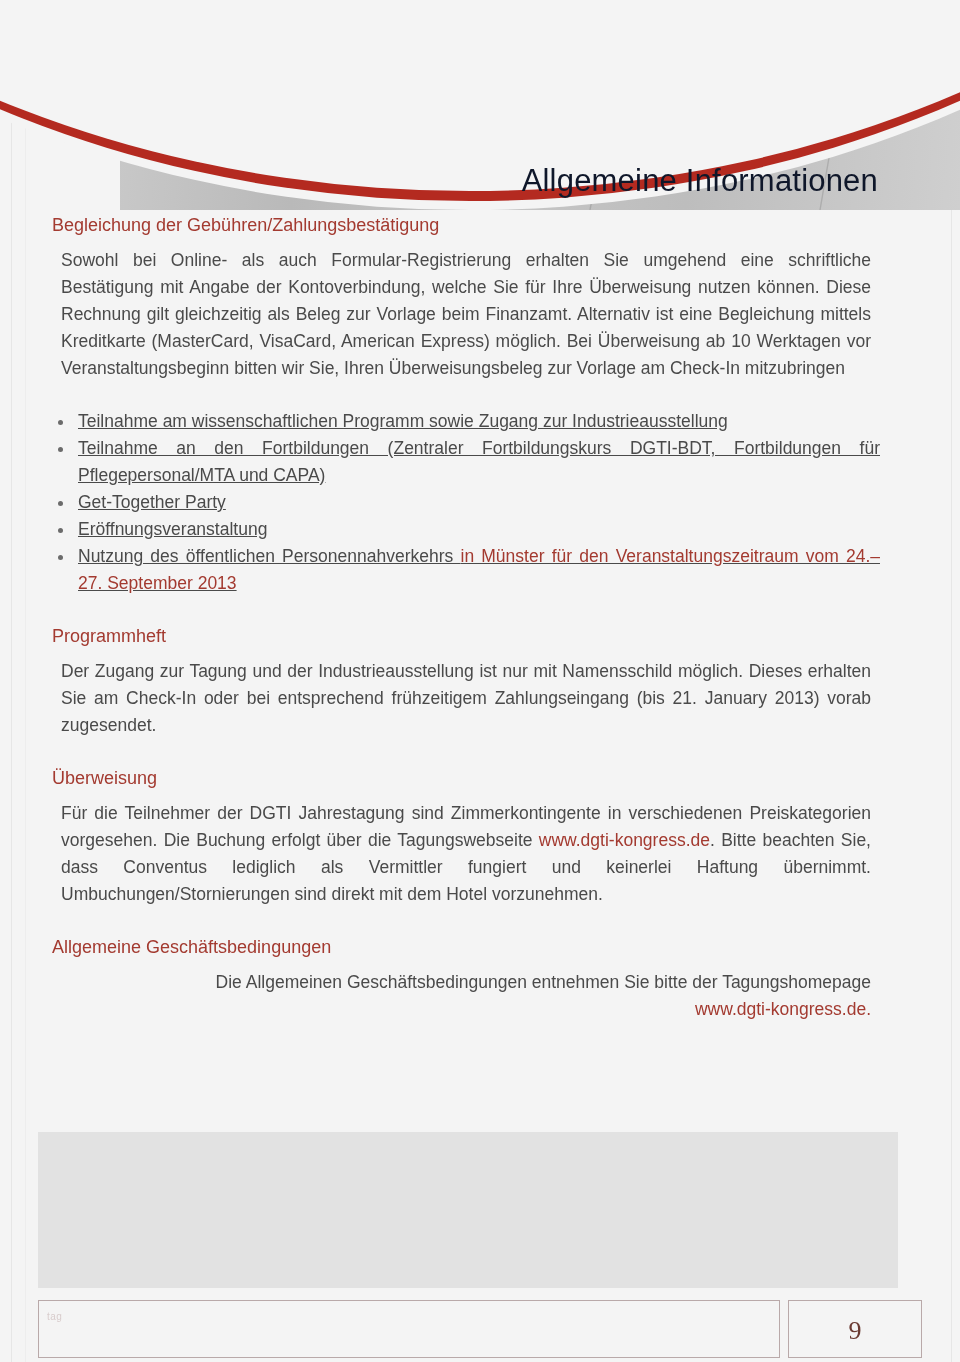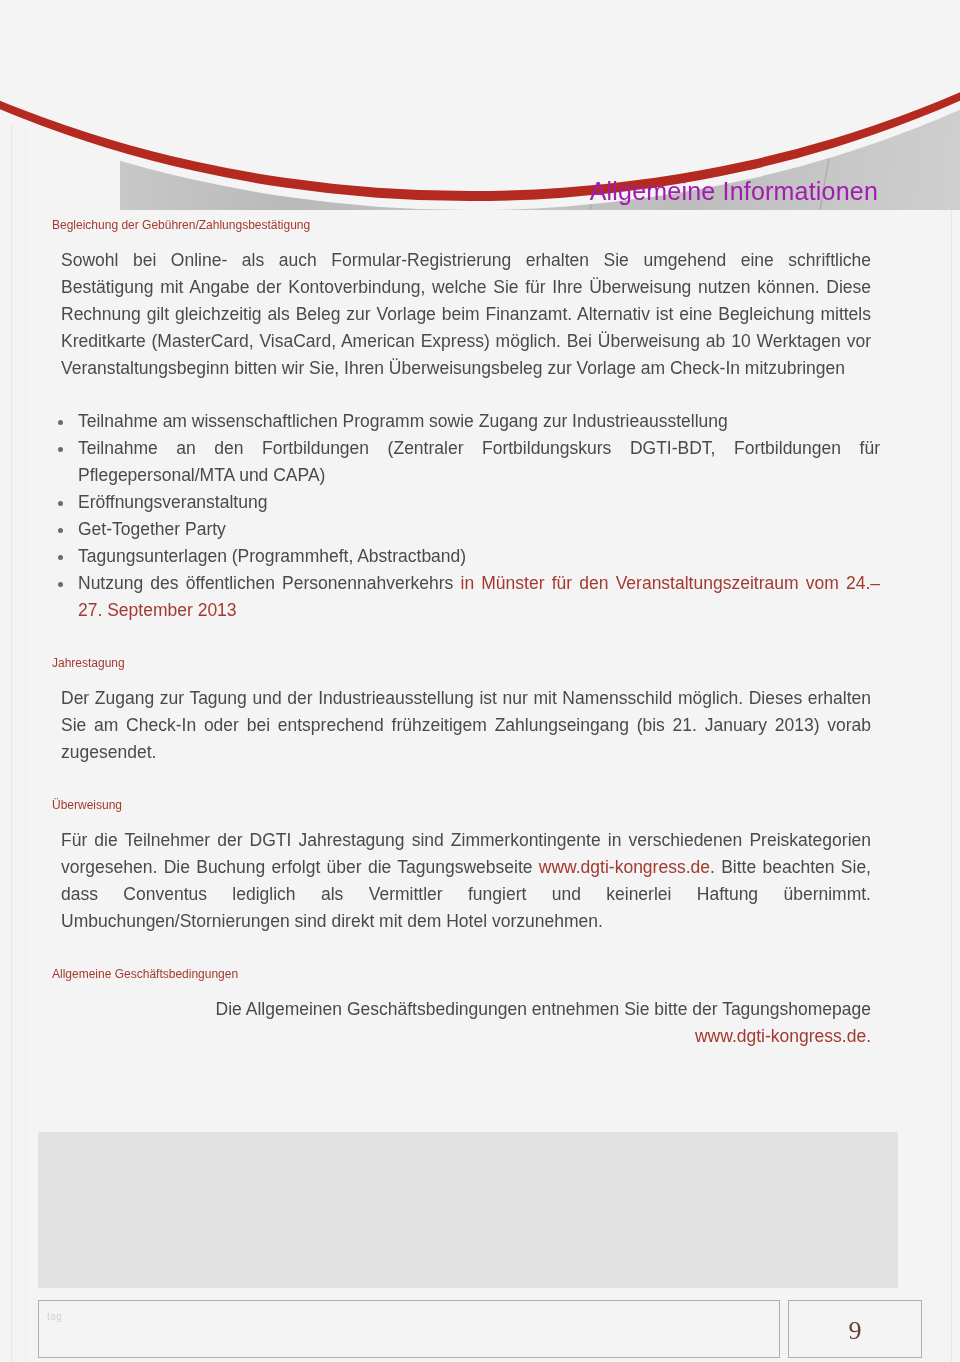--- a/index.html
+++ b/index.html
@@ -100,56 +100,57 @@
     height: 1400px;
     border-radius: 50%;
     background: transparent;
     border-bottom: 10px solid #b42a20;
     box-sizing: border-box;
   }
 
   #page-title {
     position: absolute;
     right: 82px;
-    top: 177px;
-    font-size: 25px;
-    color: #a21caf;
+    top: 163px;
+    font-size: 31px;
+    color: #0f172a;
     letter-spacing: .2px;
     white-space: nowrap;
   }
 
   
   #content {
     position: absolute;
     left: 52px;
     top: 212px;
     width: 828px;
     color: #4a4a4a;
     font-size: 17.5px;
     line-height: 27px;
   }
   .sec-title {
     color: #a33a30;
-    font-size: 12px;
+    font-size: 18px;
     line-height: 26px;
     margin: 0 0 1px 0;
     font-weight: normal;
   }
   .para {
     margin: 9px;
     text-align: justify;
     text-justify: inter-word;
   }
   .para.noj { text-align: right; }
   .block { margin-bottom: 26px; }
 
   ul.bullets {
     list-style: none;
     margin: 0;
     padding: 0;
+    text-decoration: underline;
   }
   ul.bullets > li {
     position: relative;
     padding-left: 26px;
     margin: 0;
     text-align: justify;
   }
   ul.bullets > li.noj { text-align: left; }
   ul.bullets > li::before {
     content: "";
@@ -259,29 +260,28 @@
 
     <div class="block">
       <div class="sec-title">Begleichung der Gebühren/Zahlungsbestätigung</div>
       <p class="para">Sowohl bei Online- als auch Formular-Registrierung erhalten Sie umgehend eine schriftliche Bestätigung mit Angabe der Kontoverbindung, welche Sie für Ihre Überweisung nutzen können. Diese Rechnung gilt gleichzeitig als Beleg zur Vorlage beim Finanzamt. Alternativ ist eine Begleichung mittels Kreditkarte (MasterCard, VisaCard, American Express) möglich. Bei Überweisung ab 10 Werktagen vor Veranstaltungsbeginn bitten wir Sie, Ihren Überweisungsbeleg zur Vorlage am Check-In mitzubringen</p>
     </div>
 
     <div class="block">
       <ul class="bullets">
         <li class="noj"><span>Teilnahme am wissenschaftlichen Programm sowie Zugang zur Industrieausstellung</span></li>
         <li><span>Teilnahme an den Fortbildungen (Zentraler Fortbildungskurs DGTI-BDT, Fortbildungen für Pflegepersonal/MTA und CAPA)</span></li>
+        <li class="noj"><span>Get-Together Party</span></li>
         <li class="noj"><span>Eröffnungsveranstaltung</span></li>
-        <li class="noj"><span>Get-Together Party</span></li>
-        <li class="noj"><span>Tagungsunterlagen (Programmheft, Abstractband)</span></li>
         <li><span>Nutzung des öffentlichen Personennahverkehrs </span><span class="red">in Münster für den Veranstaltungszeitraum vom 24.–27. September 2013</span></li>
       </ul>
     </div>
 
     <div class="block">
-      <div class="sec-title">Jahrestagung</div>
+      <div class="sec-title">Programmheft</div>
       <p class="para">Der Zugang zur Tagung und der Industrieausstellung ist nur mit Namensschild möglich. Dieses erhalten Sie am Check-In oder bei entsprechend frühzeitigem Zahlungseingang (bis 21. January 2013) vorab zugesendet.</p>
     </div>
 
     <div class="block">
       <div class="sec-title">Überweisung</div>
       <p class="para"><span>Für die Teilnehmer der DGTI Jahrestagung sind Zimmerkontingente in verschiedenen Preiskategorien vorgesehen. Die Buchung erfolgt über die Tagungswebseite </span><span class="red">www.dgti-kongress.de</span><span>. Bitte beachten Sie, dass Conventus lediglich als Vermittler fungiert und keinerlei Haftung übernimmt. Umbuchungen/Stornierungen sind direkt mit dem Hotel vorzunehmen.</span></p>
     </div>
 
     <div class="block">
       <div class="sec-title">Allgemeine Geschäftsbedingungen</div>

